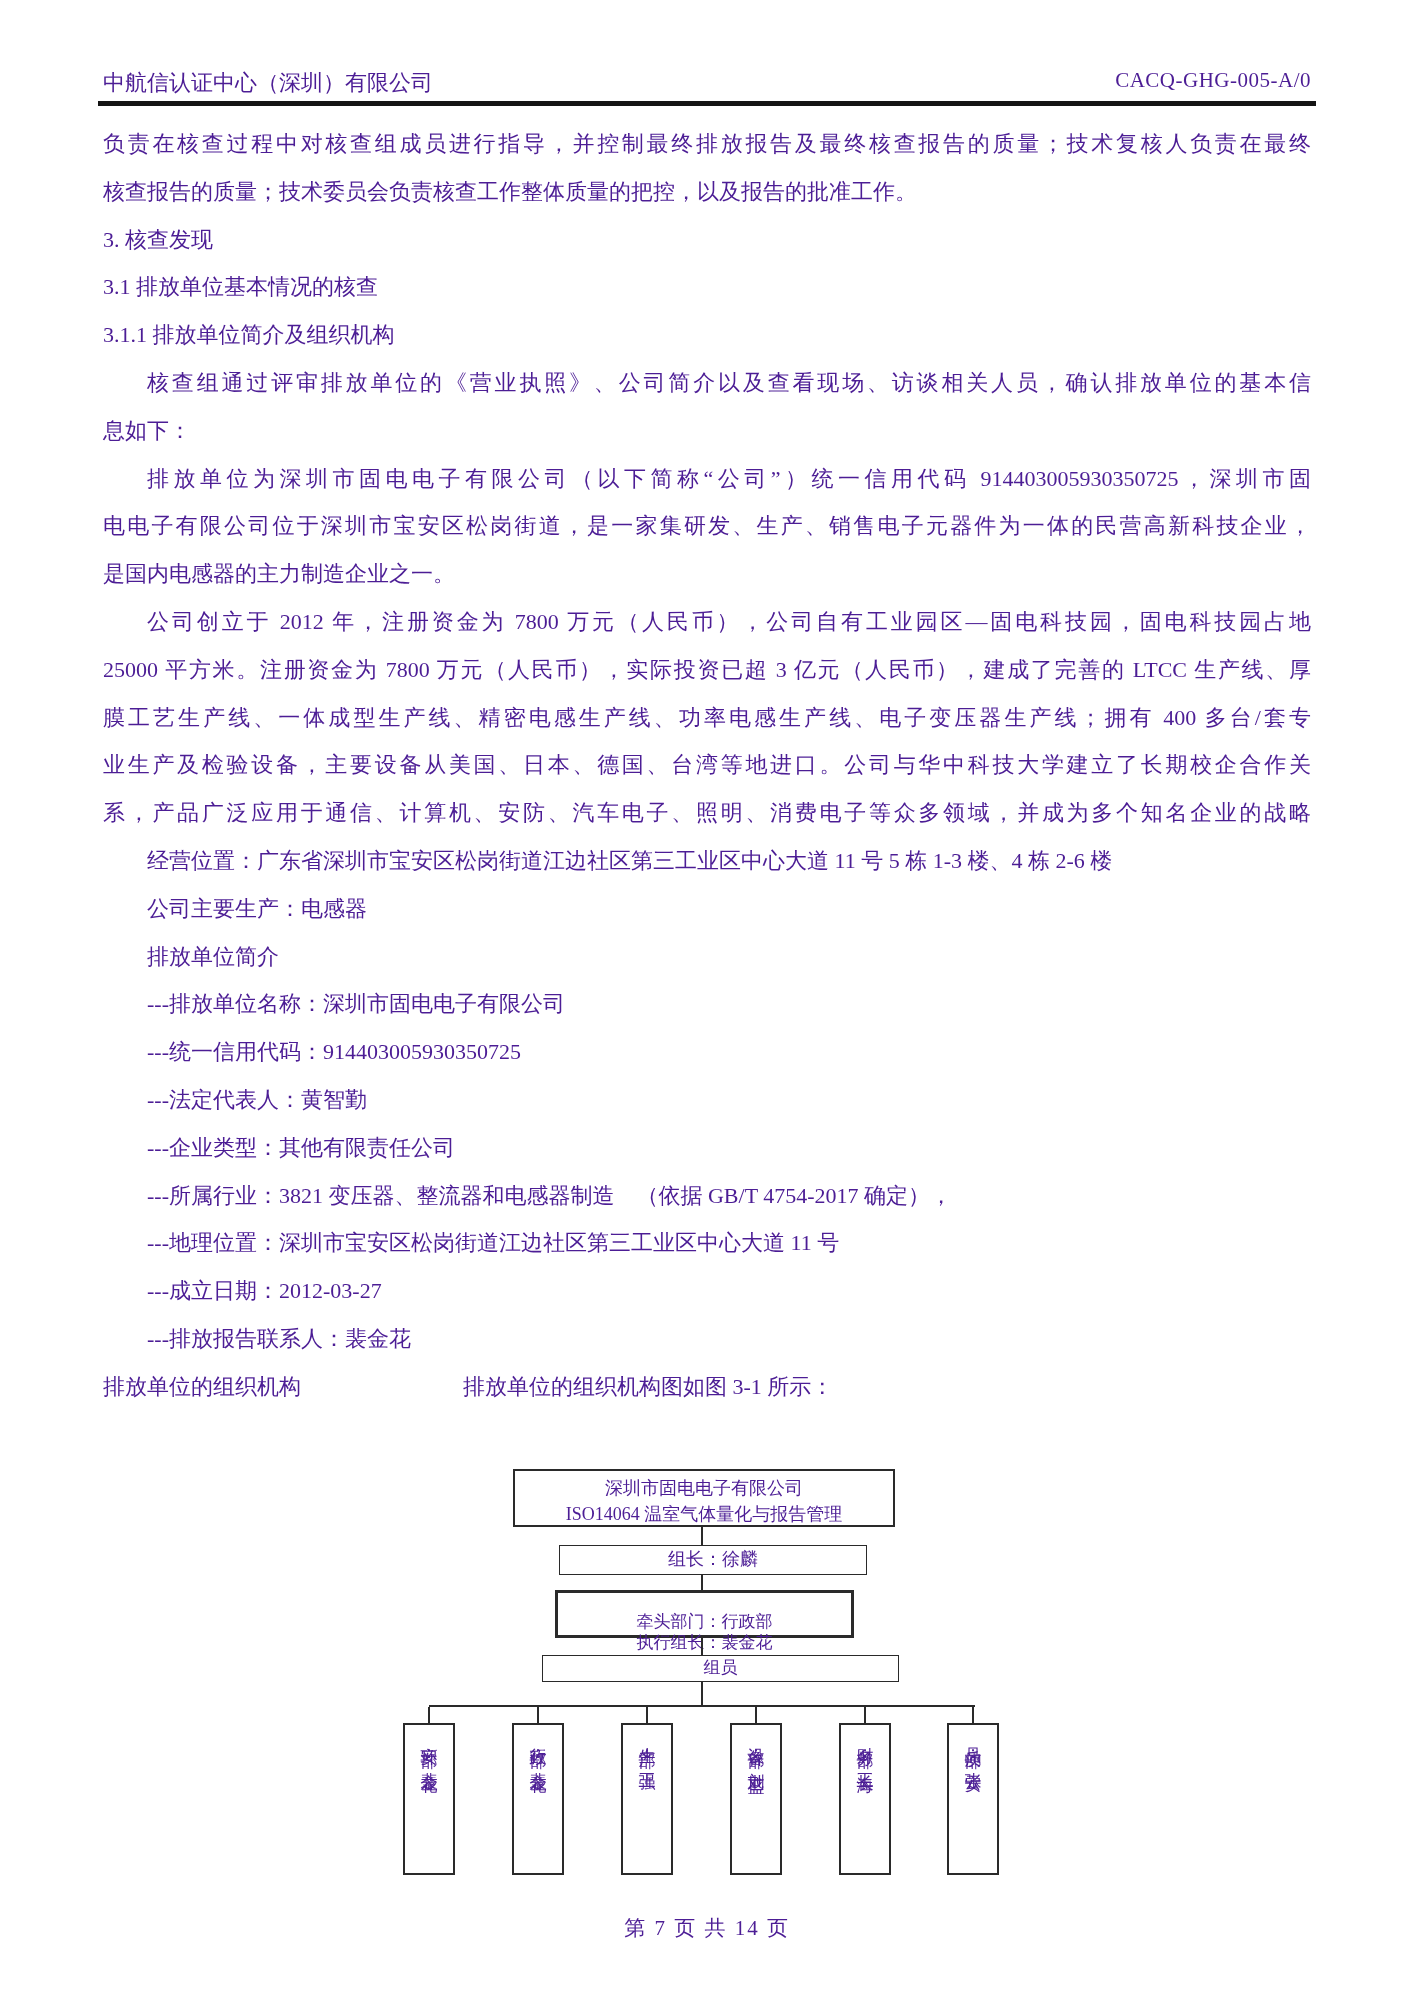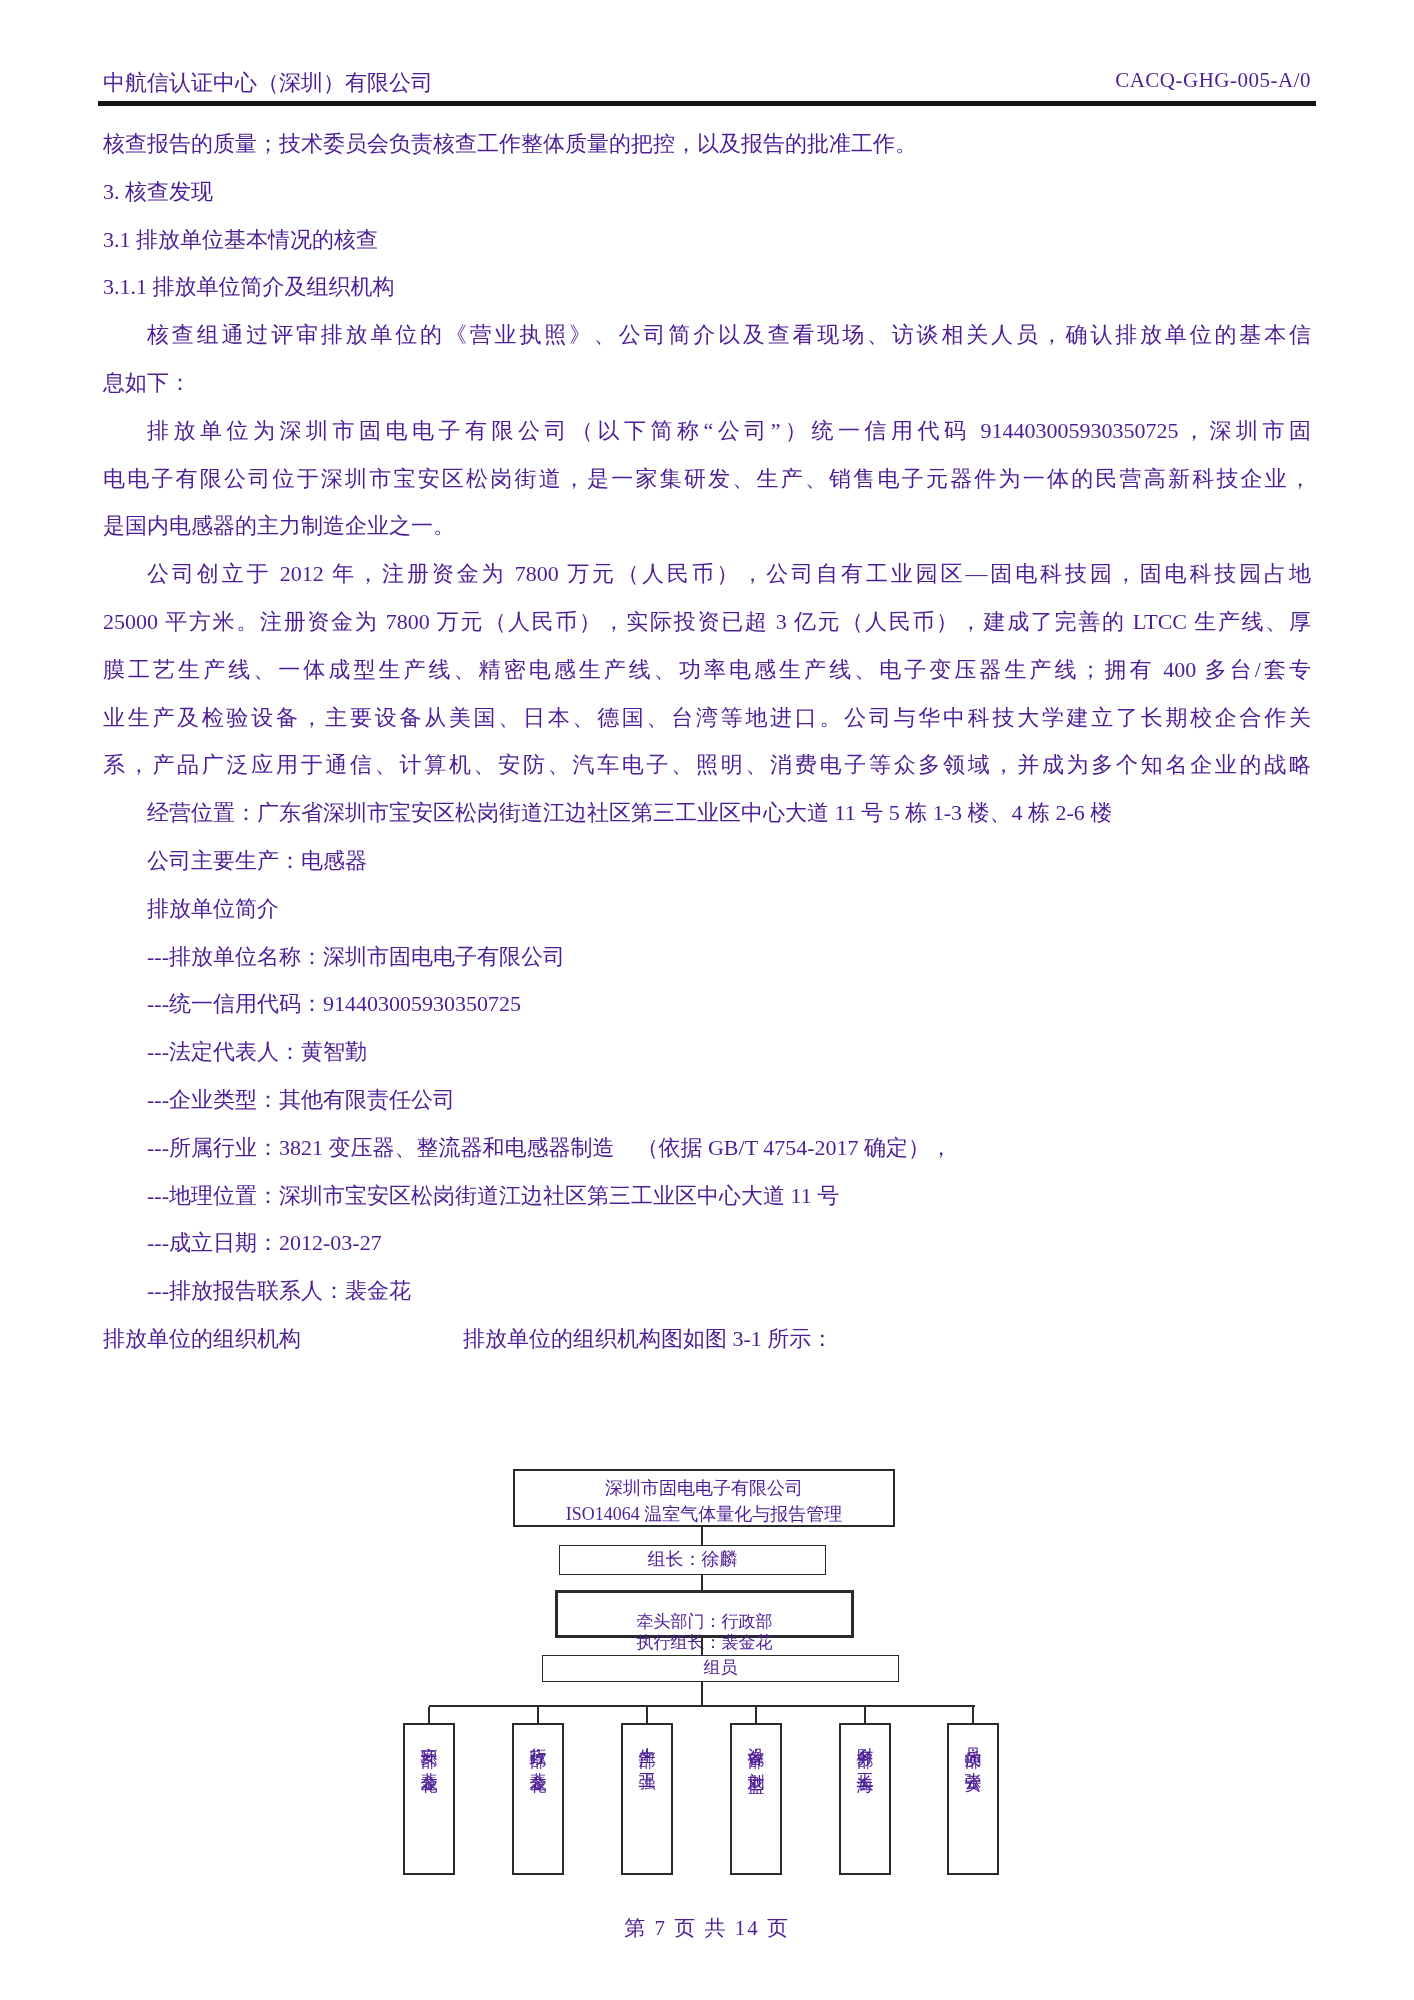--- a/index.html
+++ b/index.html
@@ -20,40 +20,41 @@
   .body-block{position:absolute;left:103px;top:120px;width:1208px;}
   .bl{height:47.8px;line-height:47.8px;font-size:22px;white-space:nowrap;}
   .ind{text-indent:44px;}
   .full{text-align:justify;text-align-last:justify;}
   .orgline{position:relative;}
   .orgline .cap{position:absolute;left:360px;top:0;}
   
   .obox{position:absolute;background:#fff;border:2px solid #2a2a2a;box-sizing:border-box;text-align:center;}
   .obox .l{display:block;}
   .box-top{left:513px;top:1469px;width:382px;height:58px;font-size:18px;line-height:26px;padding-top:4px;}
-  .box-leader{left:559px;top:1545px;width:267px;height:30px;font-size:18px;line-height:26px;border-width:1px;}
+  .box-leader{left:559px;top:1545px;width:308px;height:30px;font-size:18px;line-height:26px;border-width:1px;}
   .box-leaddept{left:555px;top:1590px;width:299px;height:48px;font-size:17px;line-height:21px;border-width:3px;padding-top:18px;}
   .box-members{left:542px;top:1655px;width:357px;height:27px;font-size:17px;line-height:24px;border-width:1px;}
   .vline{position:absolute;width:2px;background:#2a2a2a;}
   .hline{position:absolute;height:2px;background:#2a2a2a;}
   .dept-box{position:absolute;top:1723px;width:52px;height:152px;border:2px solid #2a2a2a;box-sizing:border-box;background:#fff;display:flex;justify-content:center;}
   .dept-box .vt{writing-mode:vertical-rl;text-orientation:upright;font-size:17px;letter-spacing:2px;padding-top:9px;}
   
   .footer{position:absolute;left:0;top:1898px;width:1414px;text-align:center;font-size:21px;letter-spacing:2px;margin-top:16px;}
 </style>
 </head>
 <body>
 
 <div class="page">
 
   <div class="hdr-left">中航信认证中心（深圳）有限公司</div>
   <div class="hdr-right">CACQ-GHG-005-A/0</div>
   <div class="hdr-rule"></div>
 
   <div class="body-block">
+    <div class="bl full">负责在核查过程中对核查组成员进行指导，并控制最终排放报告及最终核查报告的质量；技术复核人负责在最终</div>
     <div class="bl">核查报告的质量；技术委员会负责核查工作整体质量的把控，以及报告的批准工作。</div>
     <div class="bl">3. 核查发现</div>
     <div class="bl">3.1 排放单位基本情况的核查</div>
     <div class="bl">3.1.1 排放单位简介及组织机构</div>
     <div class="bl ind full">核查组通过评审排放单位的《营业执照》、公司简介以及查看现场、访谈相关人员，确认排放单位的基本信</div>
     <div class="bl">息如下：</div>
     <div class="bl ind full">排放单位为深圳市固电电子有限公司（以下简称“公司”）统一信用代码 914403005930350725，深圳市固</div>
     <div class="bl full">电电子有限公司位于深圳市宝安区松岗街道，是一家集研发、生产、销售电子元器件为一体的民营高新科技企业，</div>
     <div class="bl">是国内电感器的主力制造企业之一。</div>
     <div class="bl ind full">公司创立于 2012 年，注册资金为 7800 万元（人民币），公司自有工业园区—固电科技园，固电科技园占地</div>

